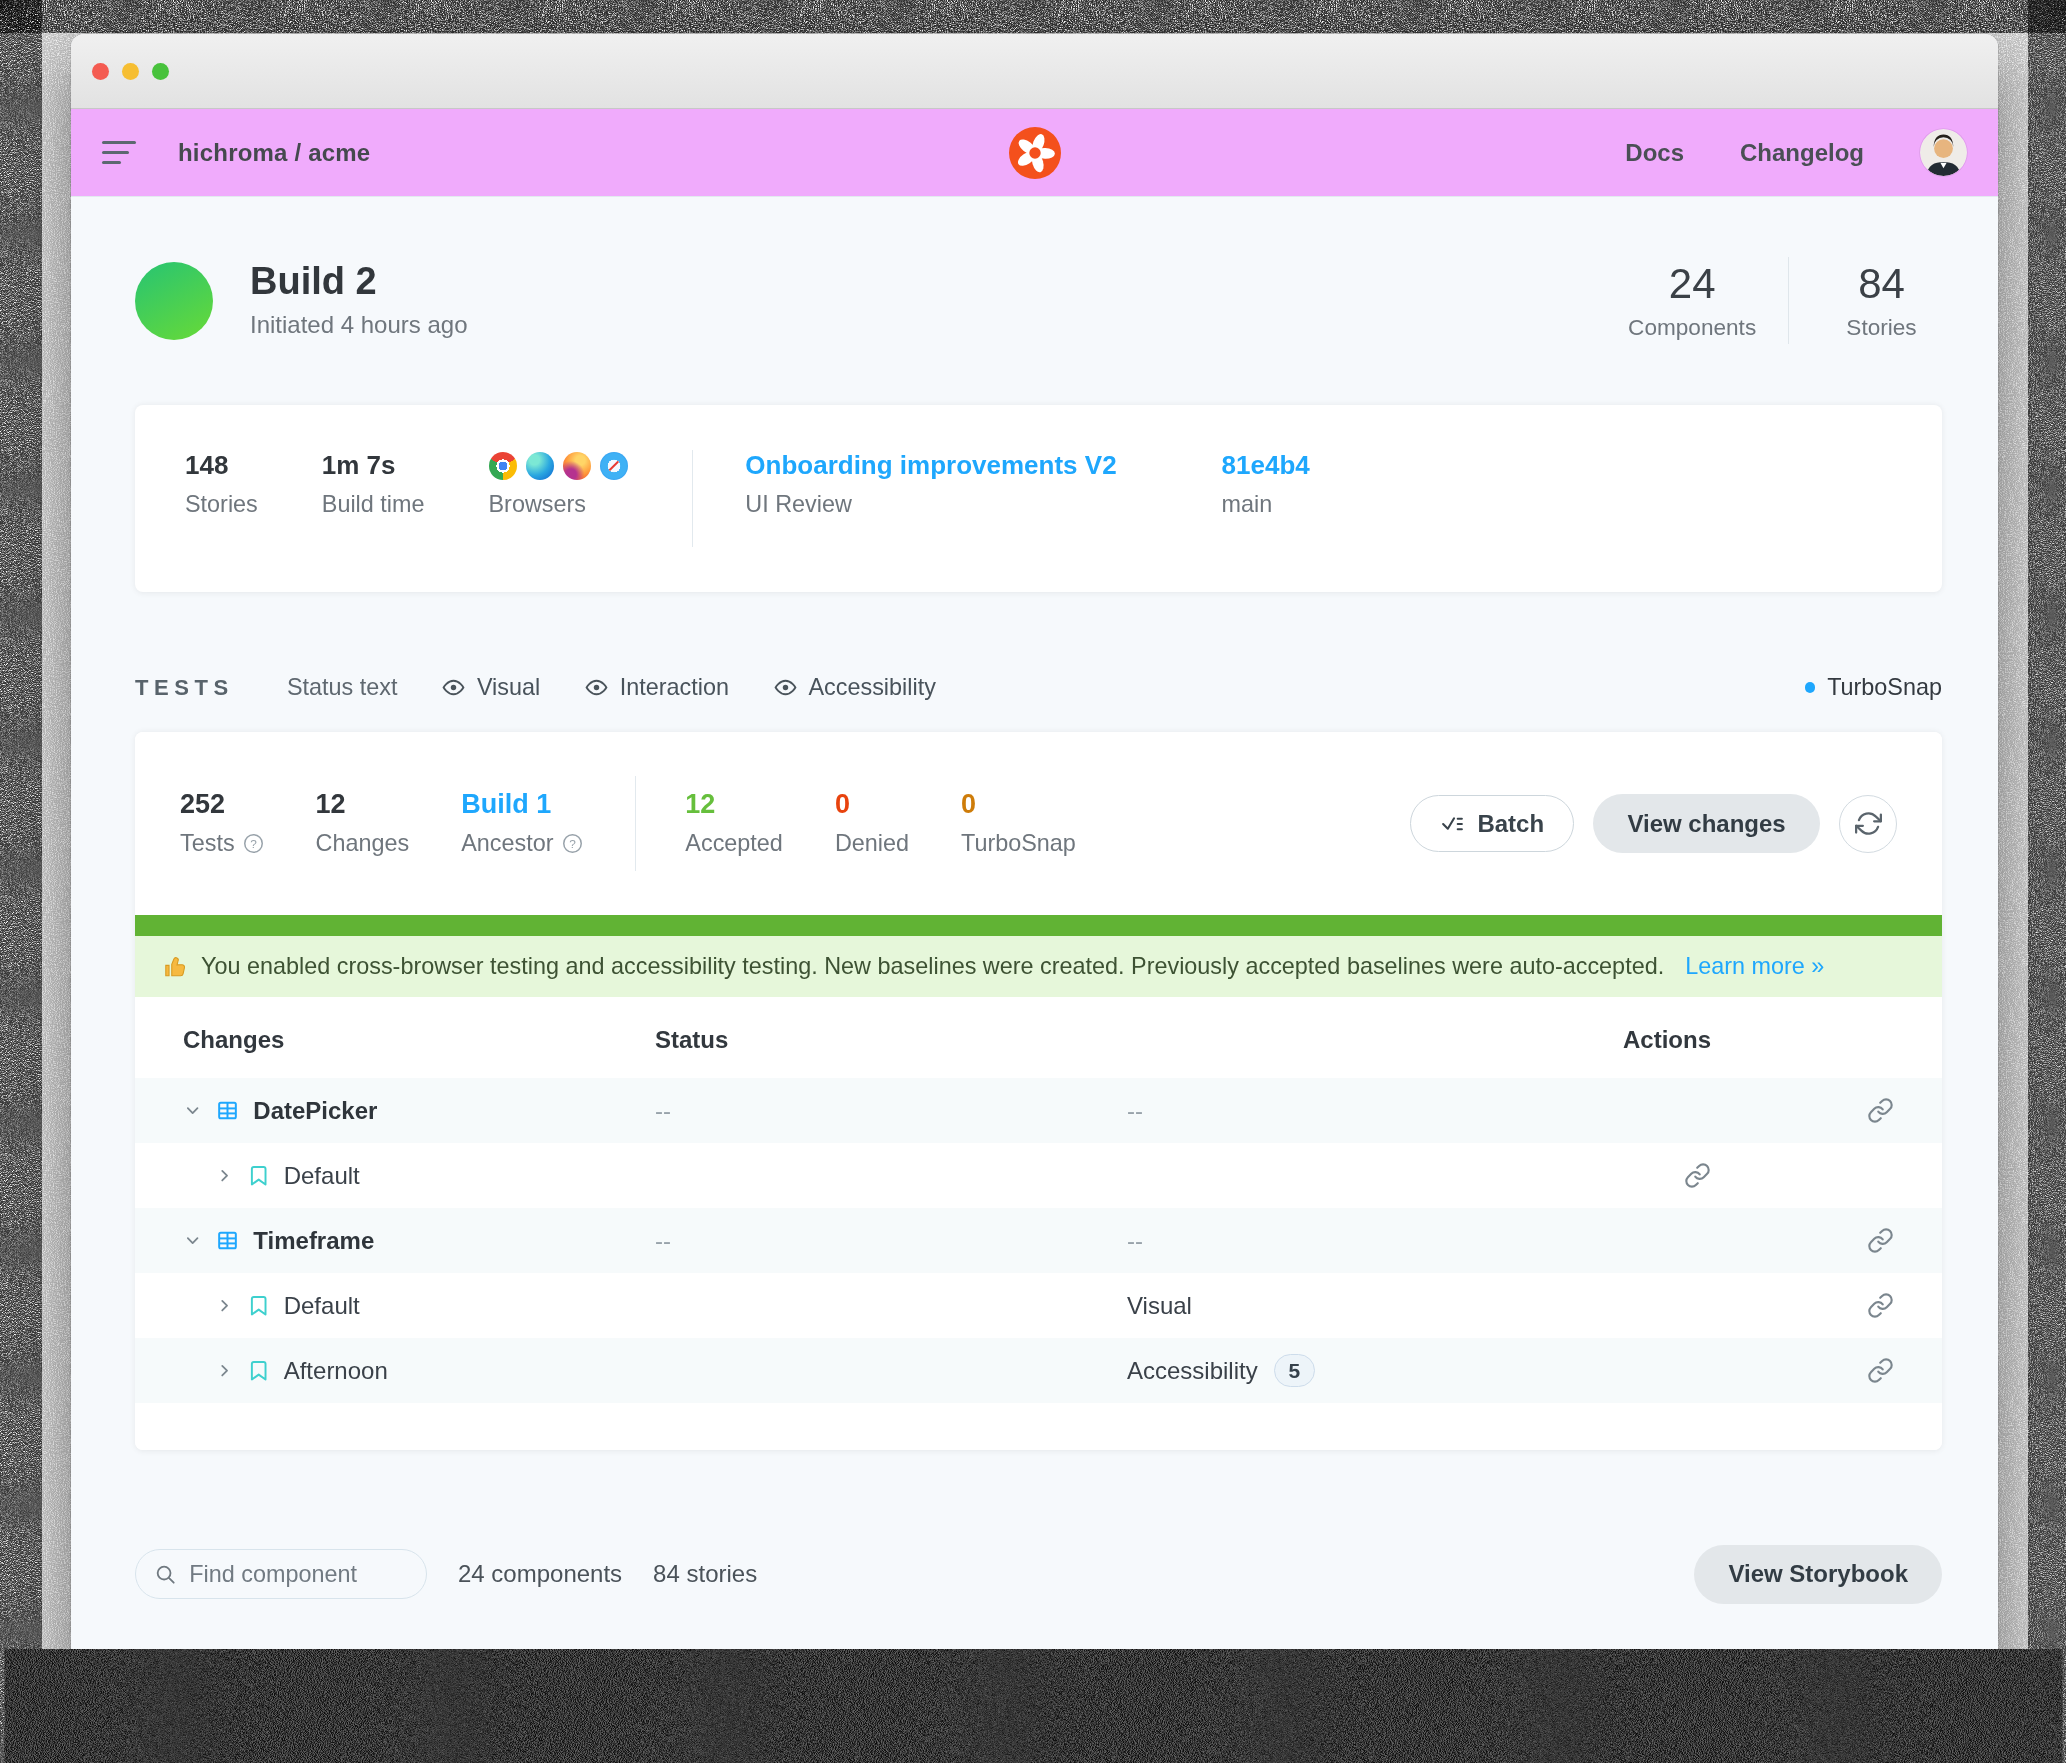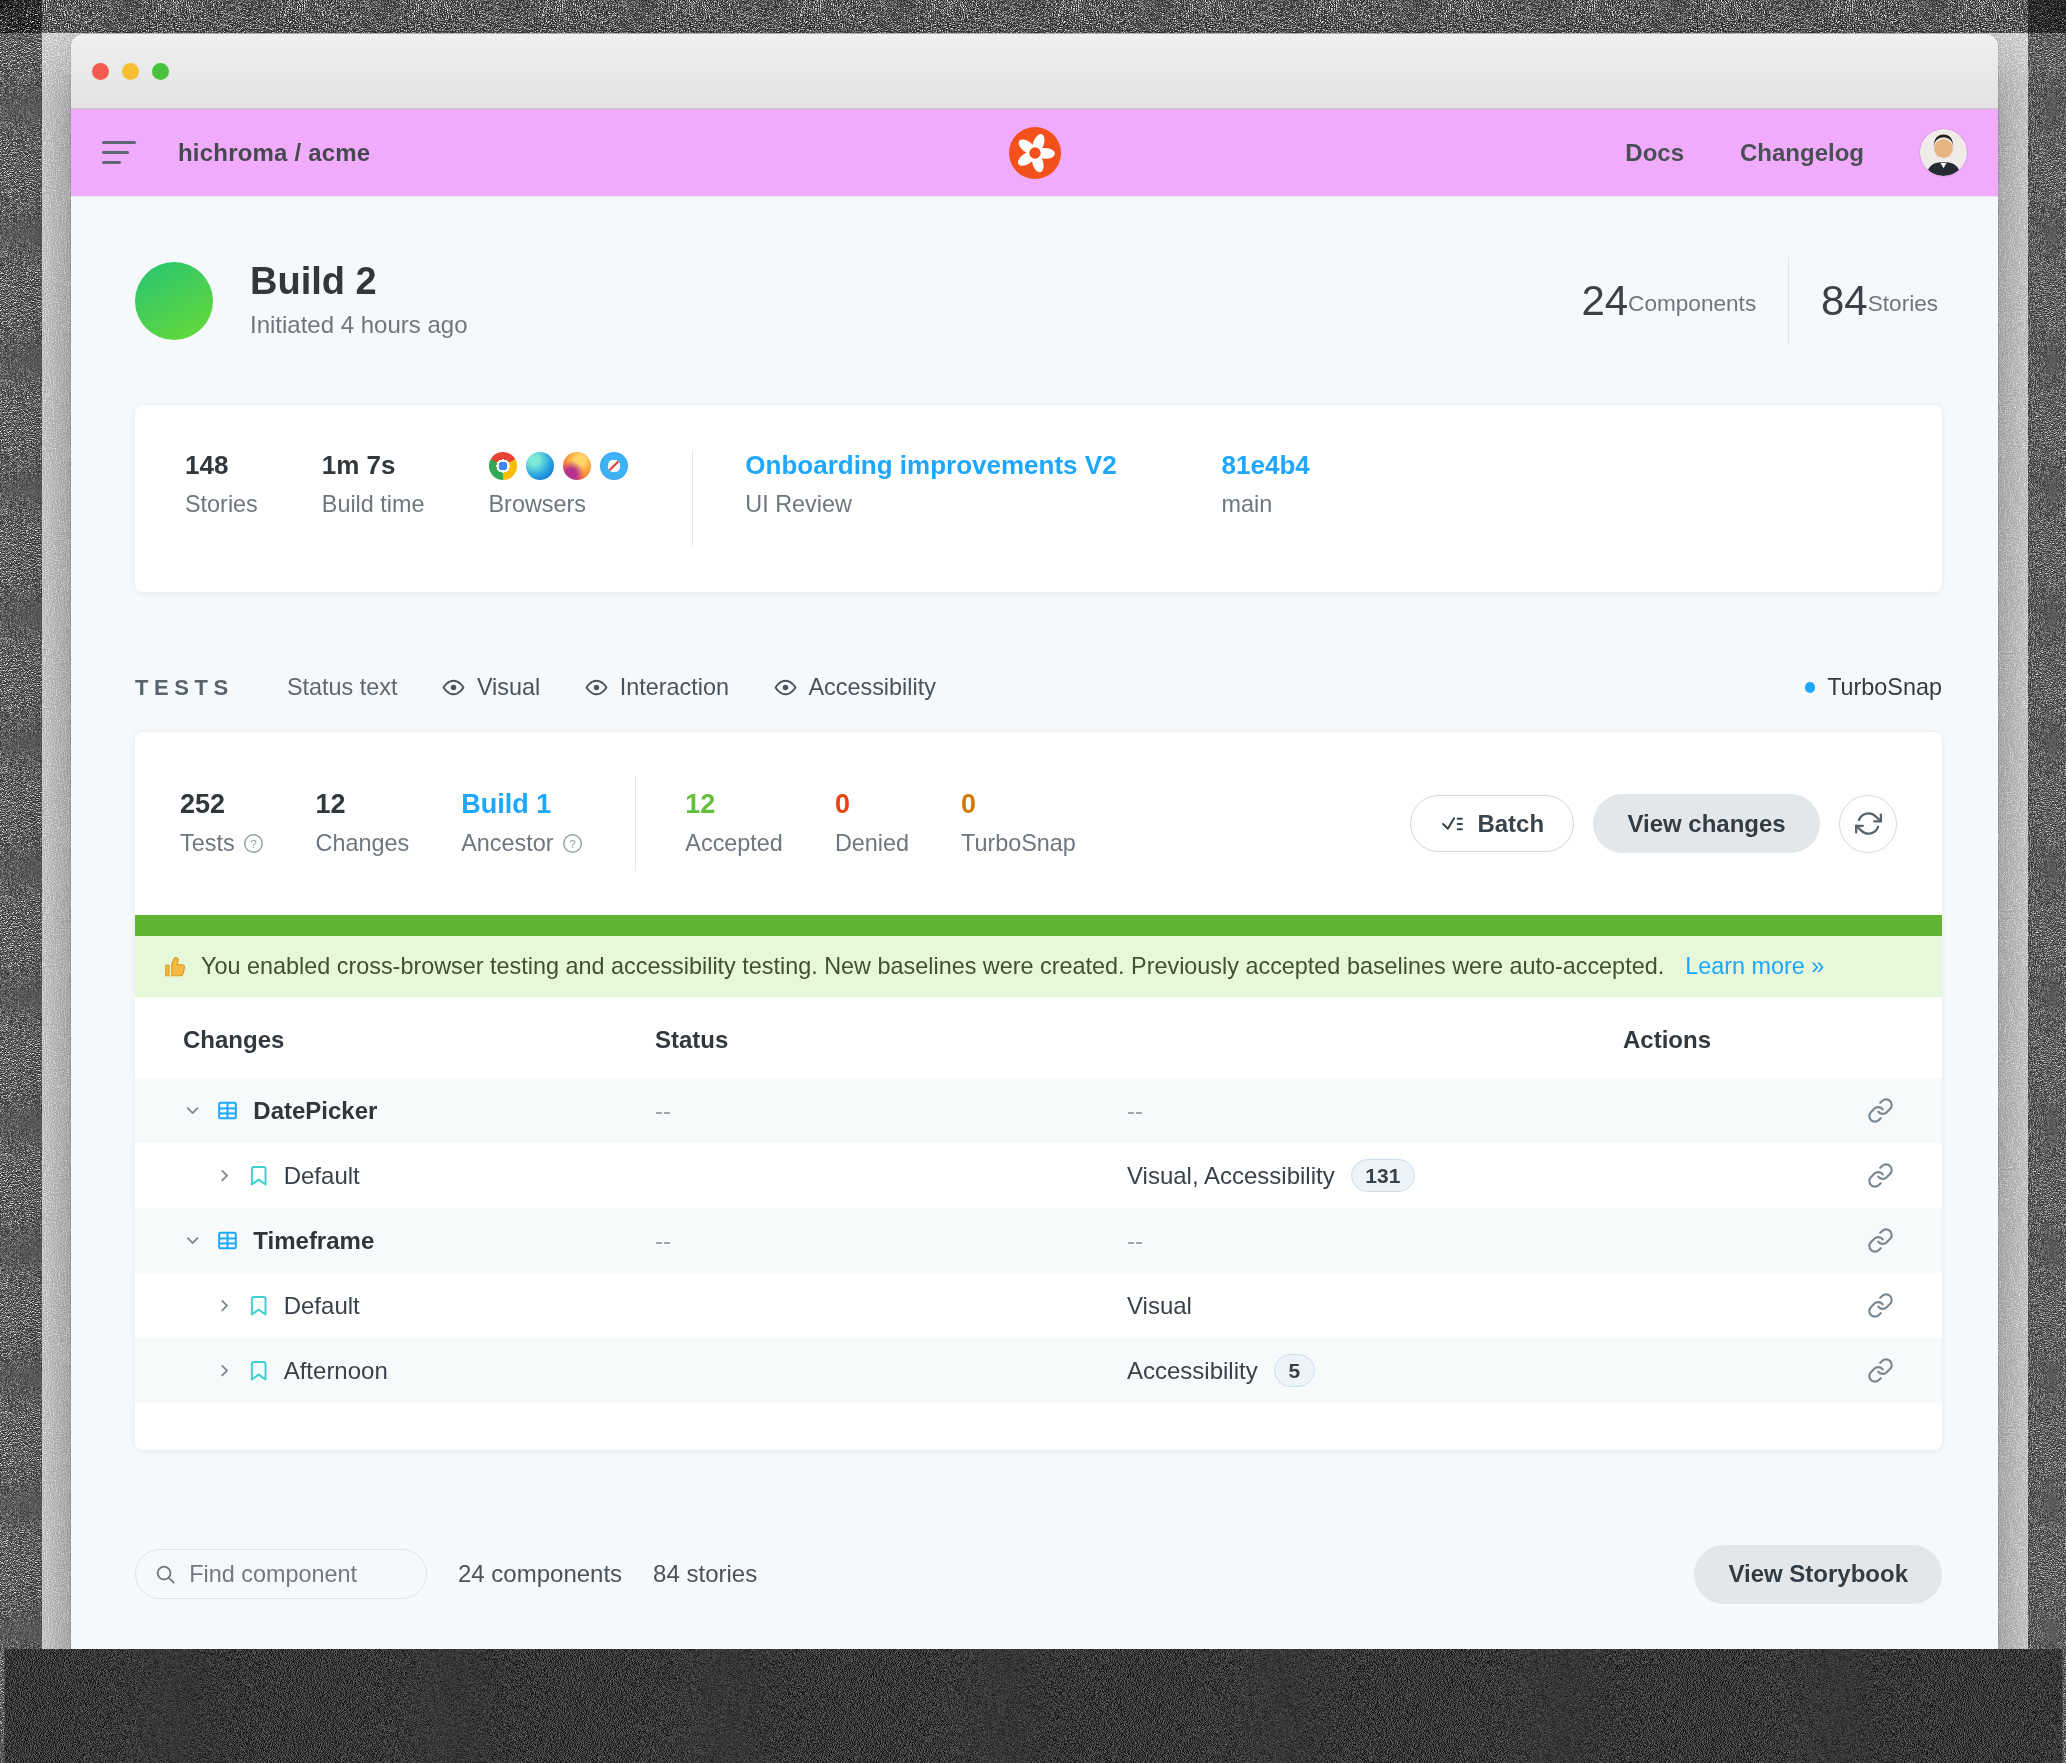--- a/index.html
+++ b/index.html
@@ -46,21 +46,21 @@
 
   .main{flex:1;padding:60px 56px 0 64px;overflow:hidden}
 
   
   .build-head{display:flex;align-items:center;margin-bottom:61px}
   .build-badge{width:78px;height:78px;border-radius:50%;background:linear-gradient(150deg,#2dc66d 10%,#62d83c 90%)}
   .bh-text{margin-left:37px}
   .bh-title{font-size:38px;font-weight:700;color:#32373c;line-height:1}
   .bh-sub{margin-top:11.3px;font-size:24px;color:#6f767d}
   .bh-stats{margin-left:auto;display:flex;align-items:center}
-  .stat-col{display:flex;flex-direction:row;align-items:center;min-width:121px}
+  .stat-col{display:flex;flex-direction:column;align-items:center;min-width:121px}
   .stat-col .num{font-size:42px;color:#3b4147}
   .stat-col .lbl{margin-top:6.4px;font-size:22.6px;color:#6f767d}
   .vdiv{width:0.8px;height:87px;background:#dfe6eb;margin:0 32px}
 
   
   .card{background:#fff;border-radius:8px;box-shadow:0 0.8px 6.4px rgba(0,0,0,.07)}
   .summary-card{display:flex;align-items:flex-start;padding:45px 50px}
   .s-stat{display:flex;flex-direction:column;margin-right:64px}
   .s-val{font-size:26px;font-weight:700;color:#32373c;line-height:1.1;height:31px;display:flex;align-items:center}
   .s-val.blue{color:#1EA7FD}
@@ -518,24 +518,20 @@
           <div class="name-cell indent">
             <svg class="chev" viewBox="0 0 24 24" width="19.3" height="19.3">
                 <use href="#i-chevr"></use>
               </svg>
             <svg class="bicon-bm" viewBox="0 0 29 29" width="23.4" height="23.4">
                 <use href="#i-bookmark"></use>
               </svg>
             <span class="story-name">Default</span>
           </div>
           <div><span class="gbar"></span></div>
-          <div class="res">
-              <span>Visual,  Accessibility</span>
-            <span class="res-badge">131</span>
-            </div>
           <div class="acell">
               <svg class="lnk" viewBox="0 0 33 33" width="27" height="27">
                 <use href="#i-link"></use>
               </svg>
             </div>
         </div>
 
         <div class="trow alt">
           <div class="name-cell">
             <svg class="chev" viewBox="0 0 24 24" width="19.3" height="19.3">

